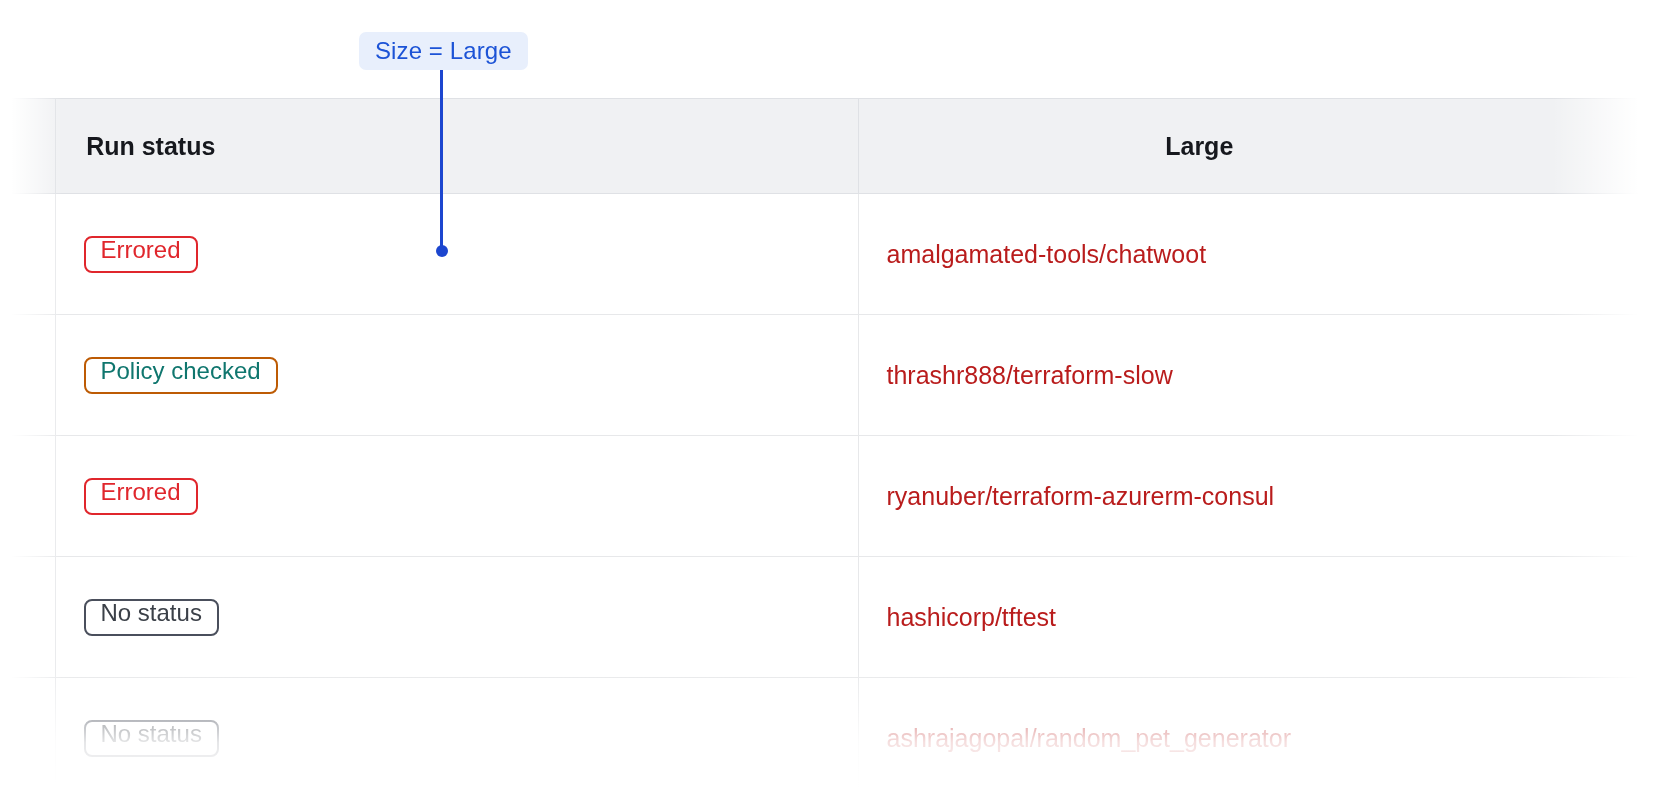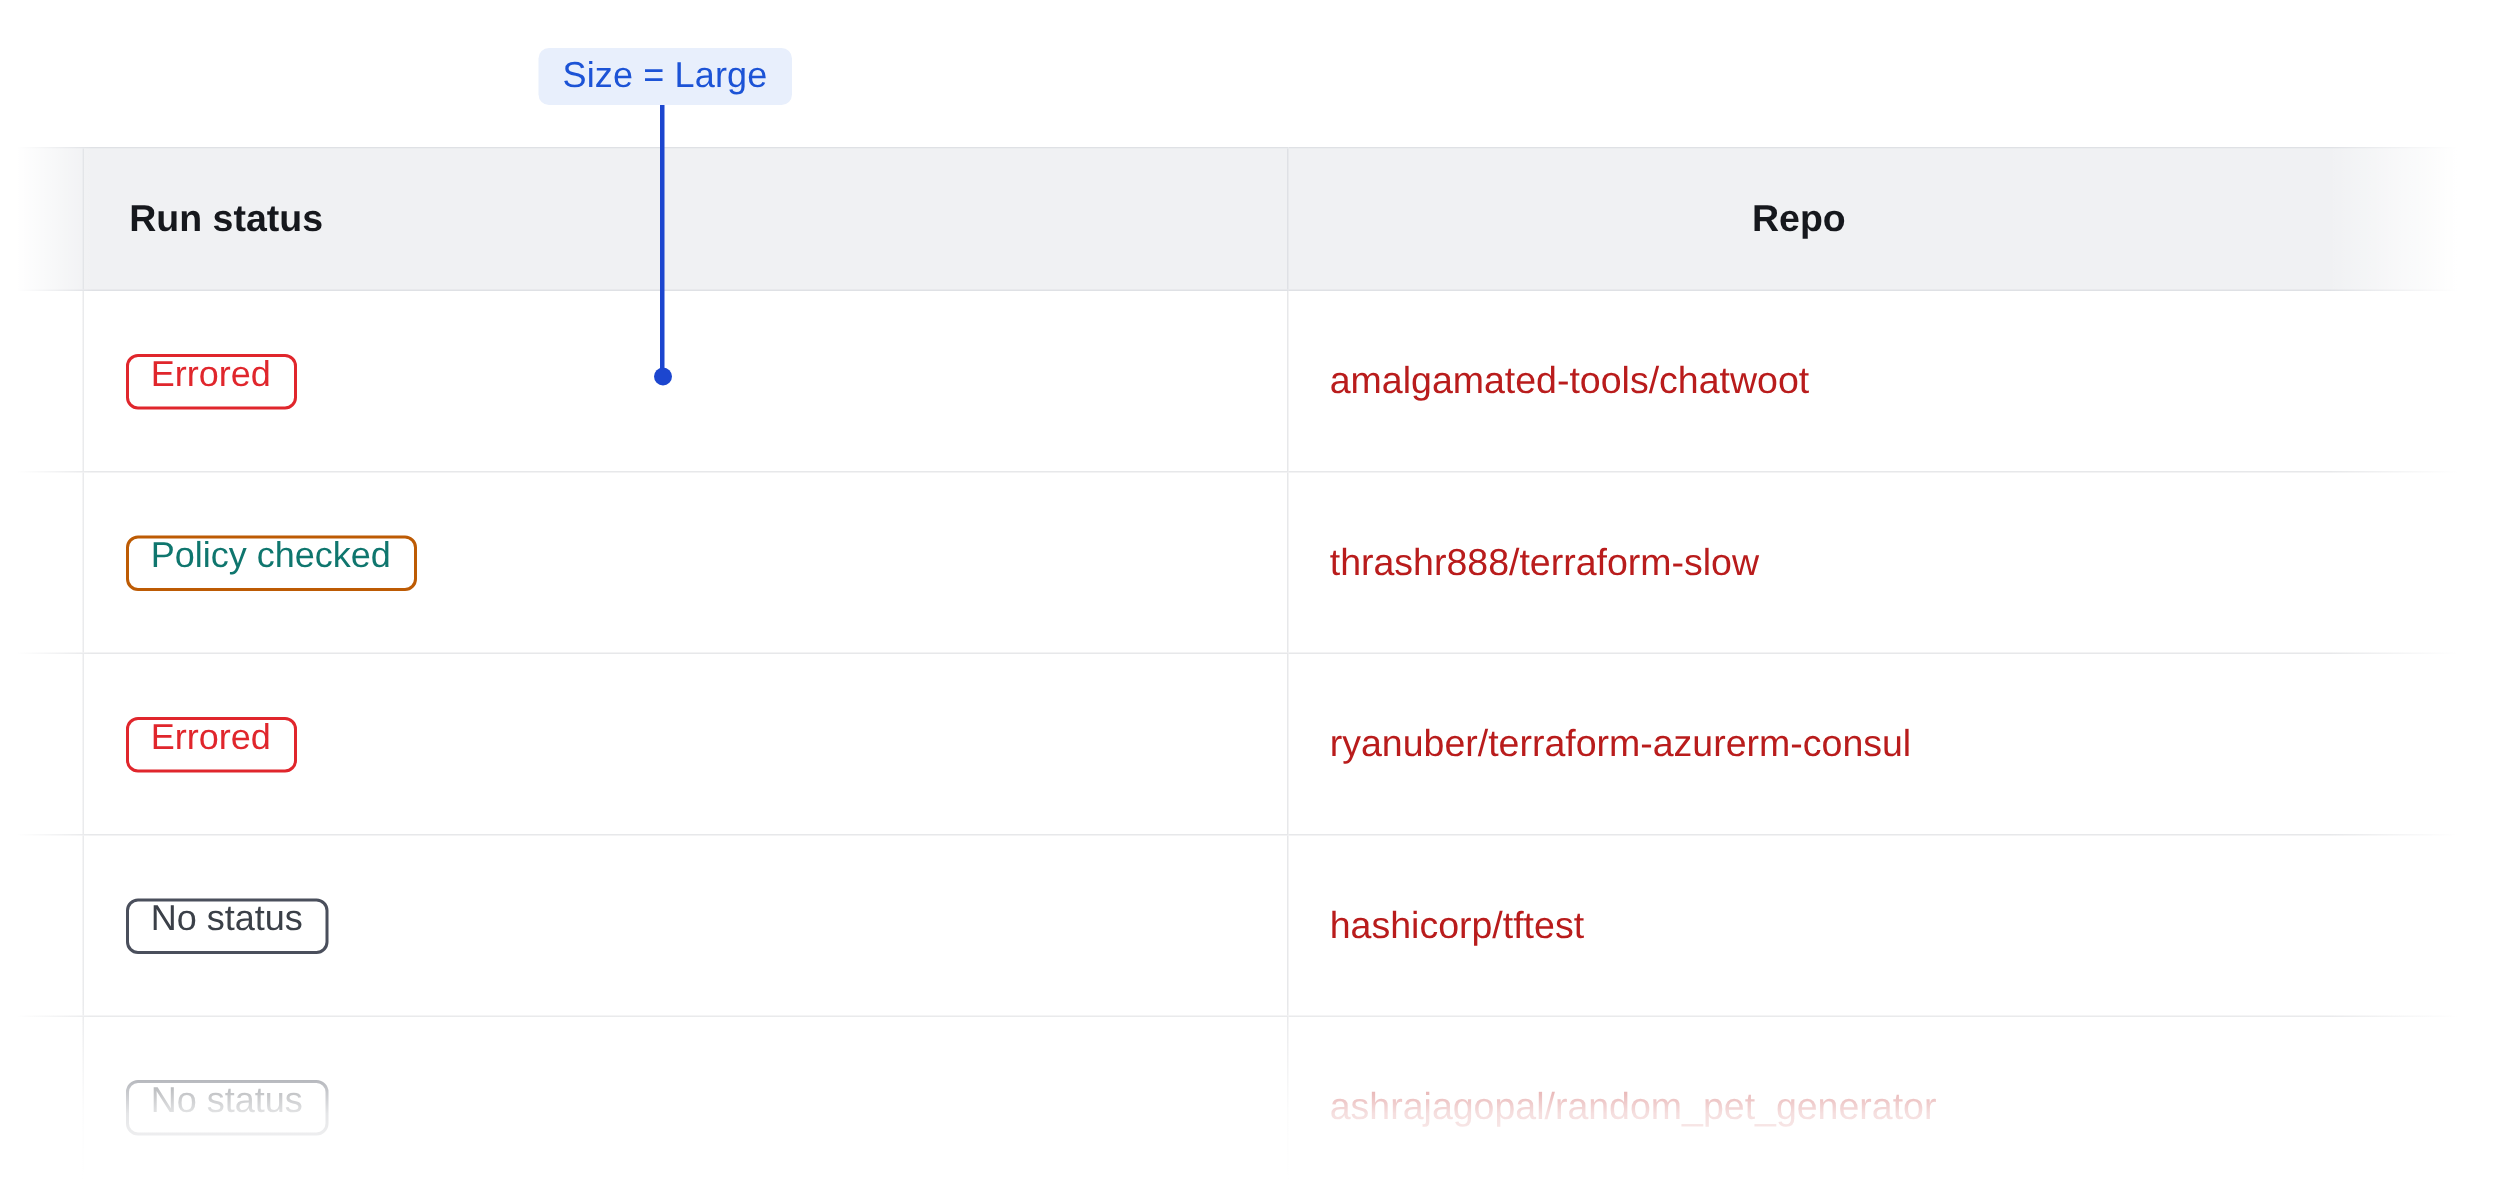--- a/index.html
+++ b/index.html
@@ -165,21 +165,21 @@
           <col class="c-tail">
       </colgroup>
       <thead>
         <tr>
           <th></th>
           <th class="col-div">
             <span class="th-label">Run status</span>
           </th>
           <th></th>
           <th class="col-div">
-            <span class="th-label">Repo</span>
+            <span class="th-label">Large</span>
           </th>
           <th></th>
         </tr>
       </thead>
       <tbody>
 
         <tr>
           <td></td>
           <td class="col-div status-cell" colspan="2">
             <span class="status-badge" style="border-color:#e0262c;color:#e0262c;">Errored</span>

